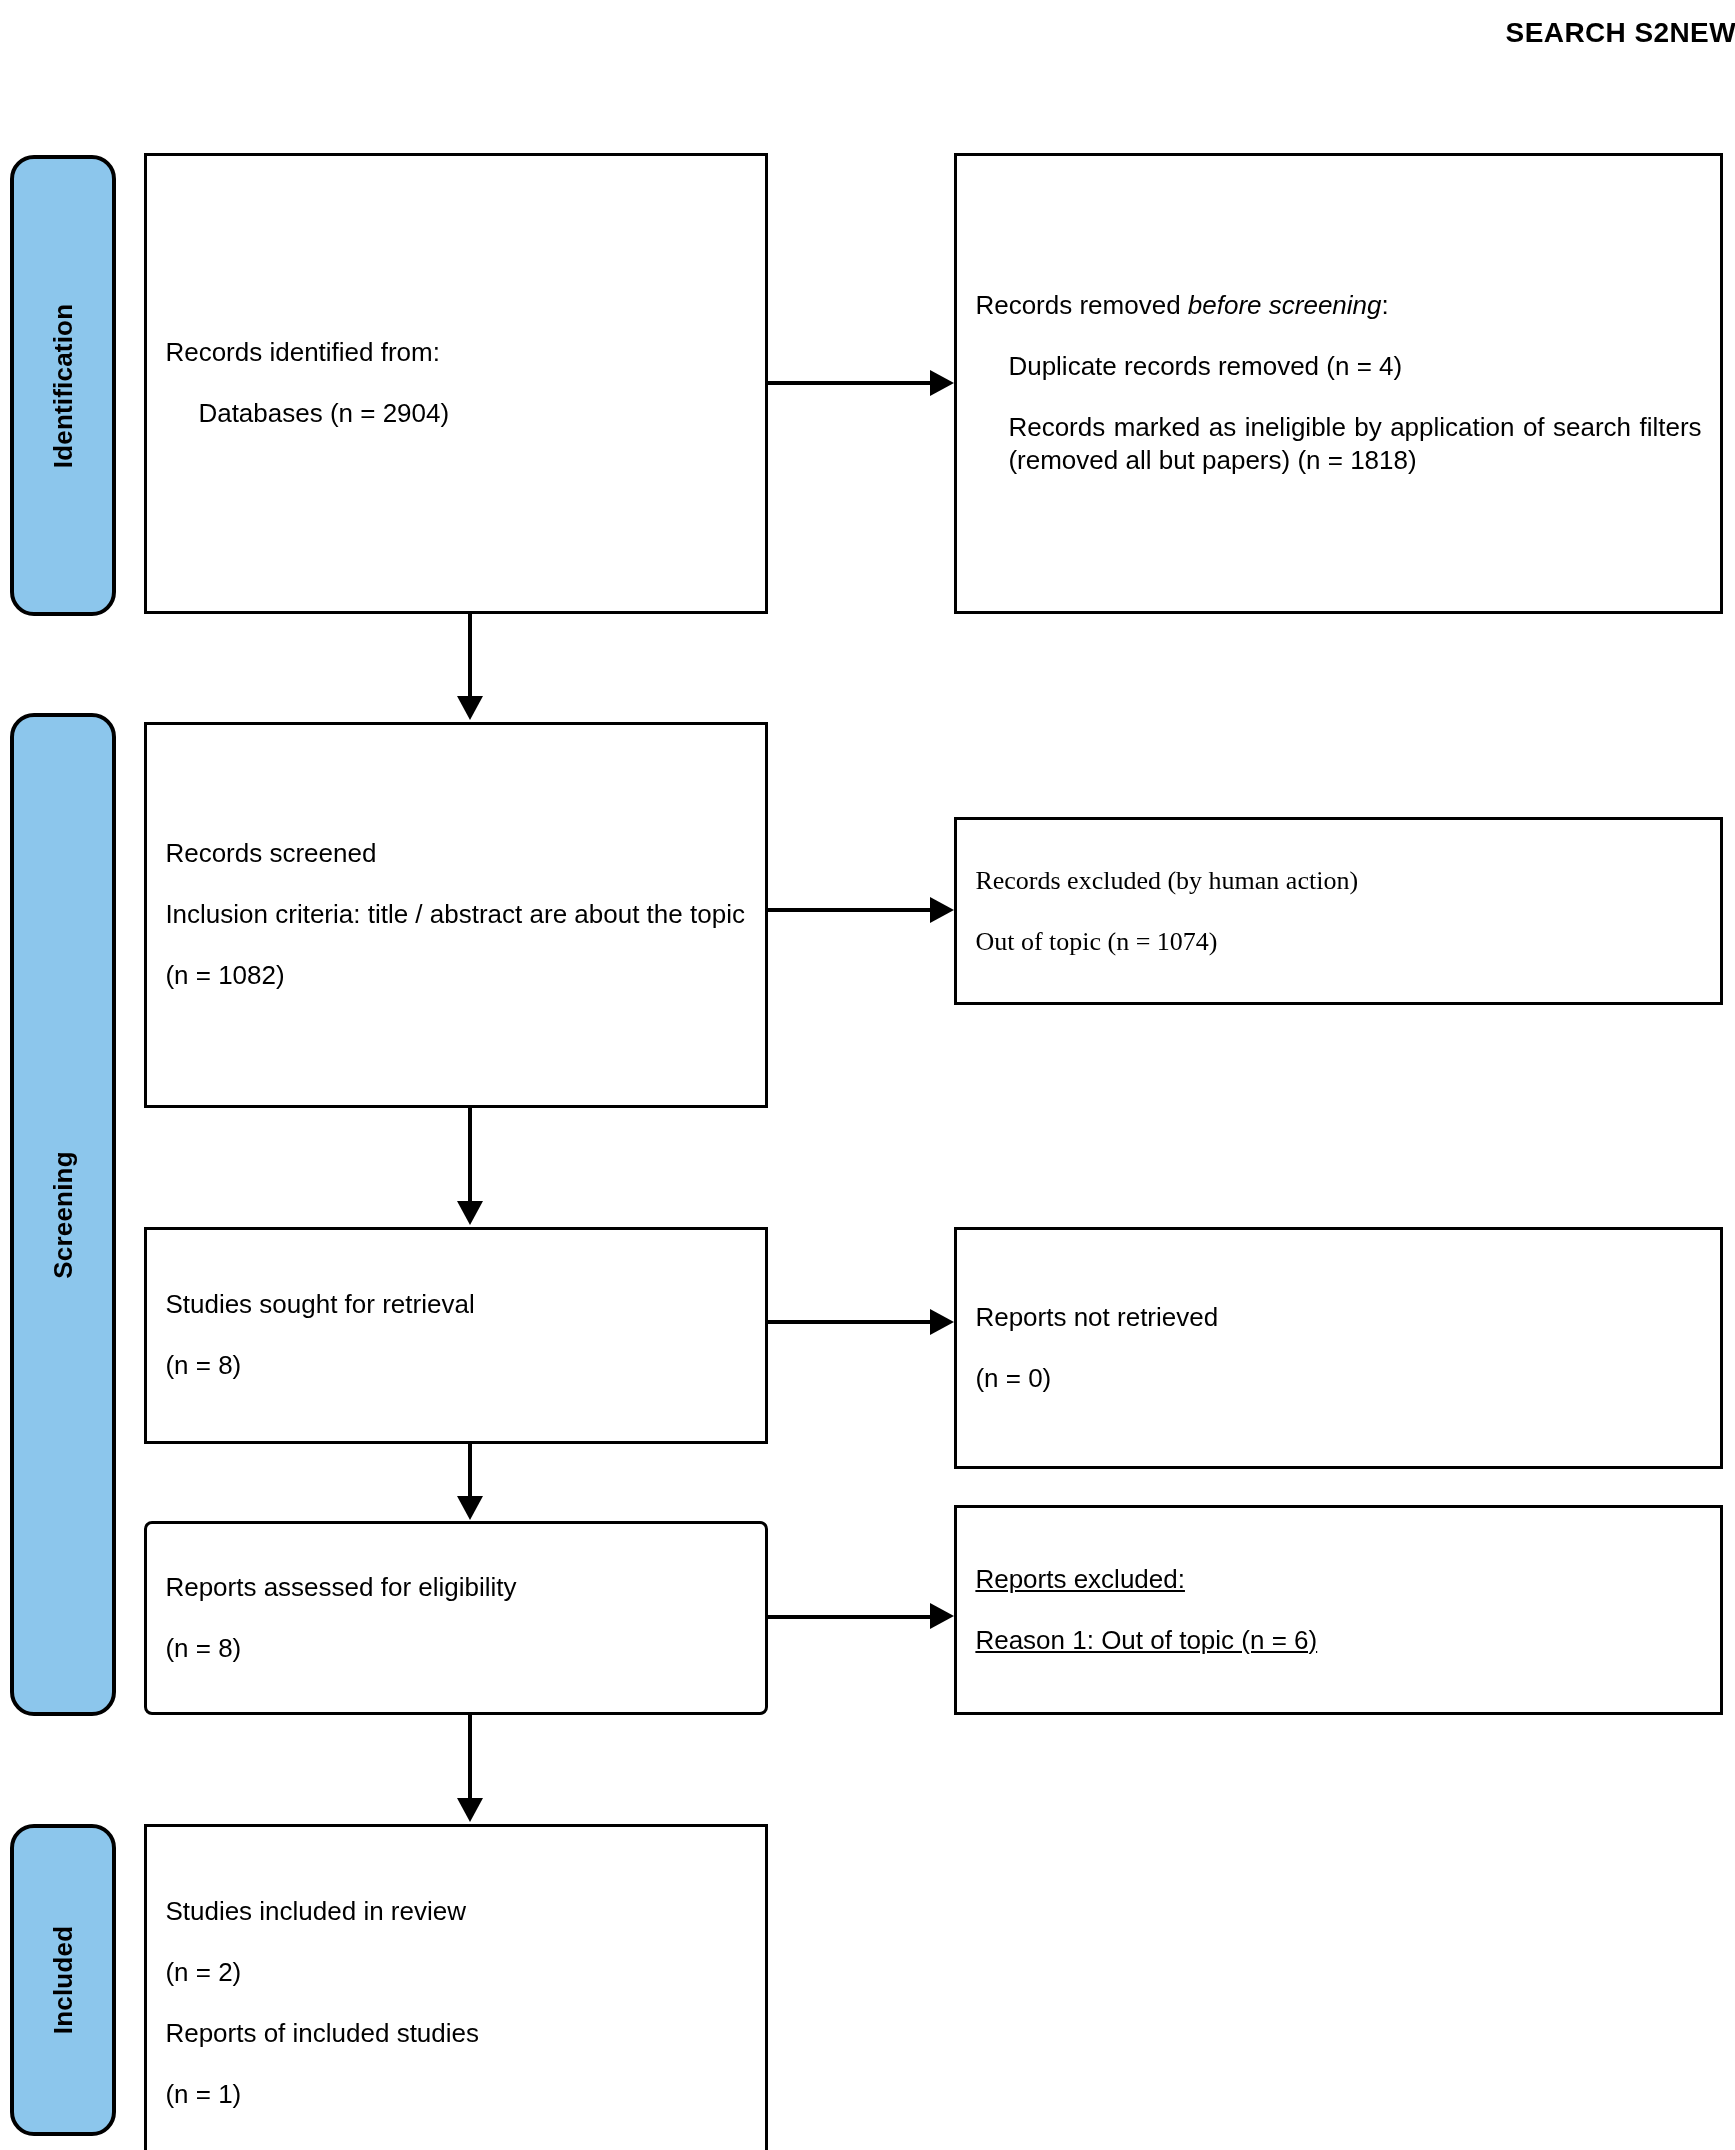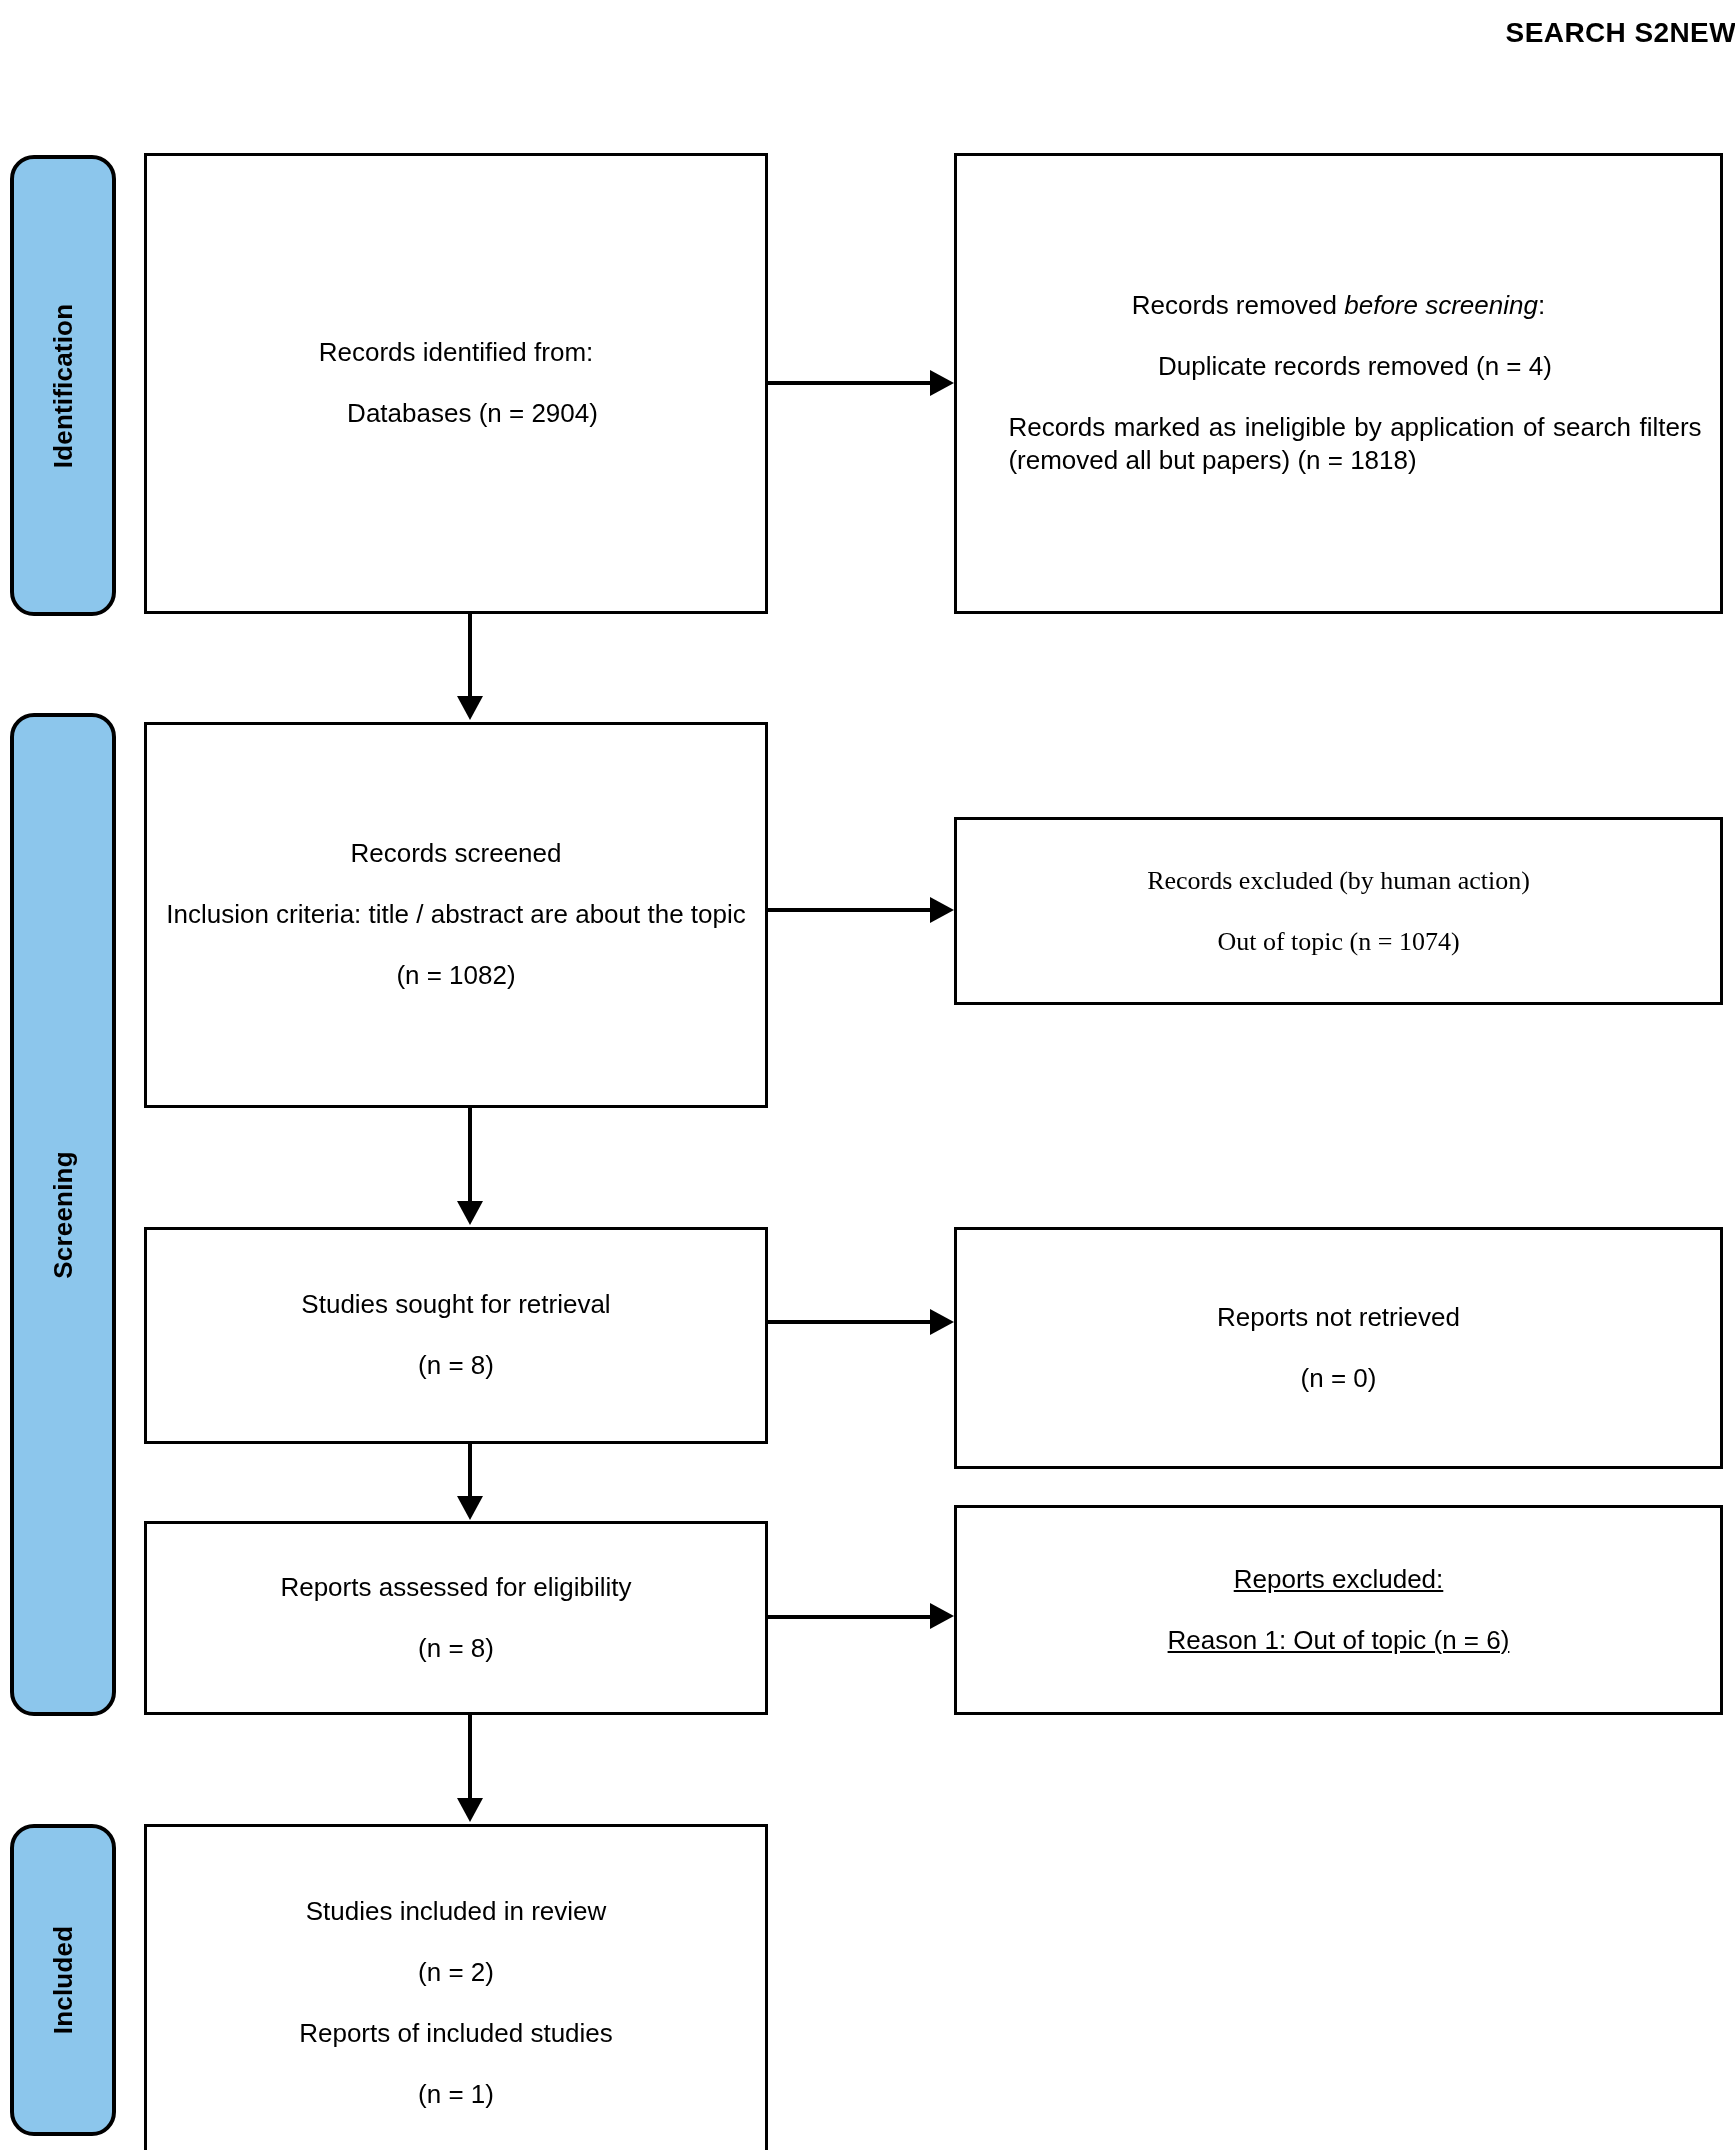--- a/index.html
+++ b/index.html
@@ -62,21 +62,20 @@
     flex-direction: column;
     justify-content: center;
   }
   .flow-box .box-inner {
     padding: 0 18.4px;
   }
   .flow-box p {
     margin: 0;
     font-size: 26px;
     line-height: 1.30;
-    text-align: center;
   }
   .flow-box p + p {
     margin-top: 27px;
   }
   .flow-box p.indent {
     padding-left: 33px;
   }
   .flow-box p.justify {
     text-align: justify;
     text-justify: inter-word;
@@ -189,21 +188,21 @@
       <p>(n = 0)</p>
     </div>
   </div>
 
   <div class="conn-h" style="left:768px; top:1320px; width:163px;"></div>
   <div class="arrow-right" style="left:930px; top:1309px;"></div>
 
   <div class="conn-v" style="left:468px; top:1444px; width:4.3px; height:54px;"></div>
   <div class="arrow-down" style="left:457px; top:1496px;"></div>
 
-  <div class="flow-box" style="left:144px; top:1521px; width:624px; height:194px;">
+  <div class="flow-box" style="left:144px; top:1521px; width:624px; height:194px;border-radius:8px;">
     <div class="box-inner">
       <p>Reports assessed for eligibility</p>
       <p>(n = 8)</p>
     </div>
   </div>
 
   <div class="flow-box" style="left:954px; top:1505px; width:769px; height:210px;text-decoration:underline;">
     <div class="box-inner">
       <p>Reports excluded:</p>
       <p>Reason 1: Out of topic (n = 6)</p>

